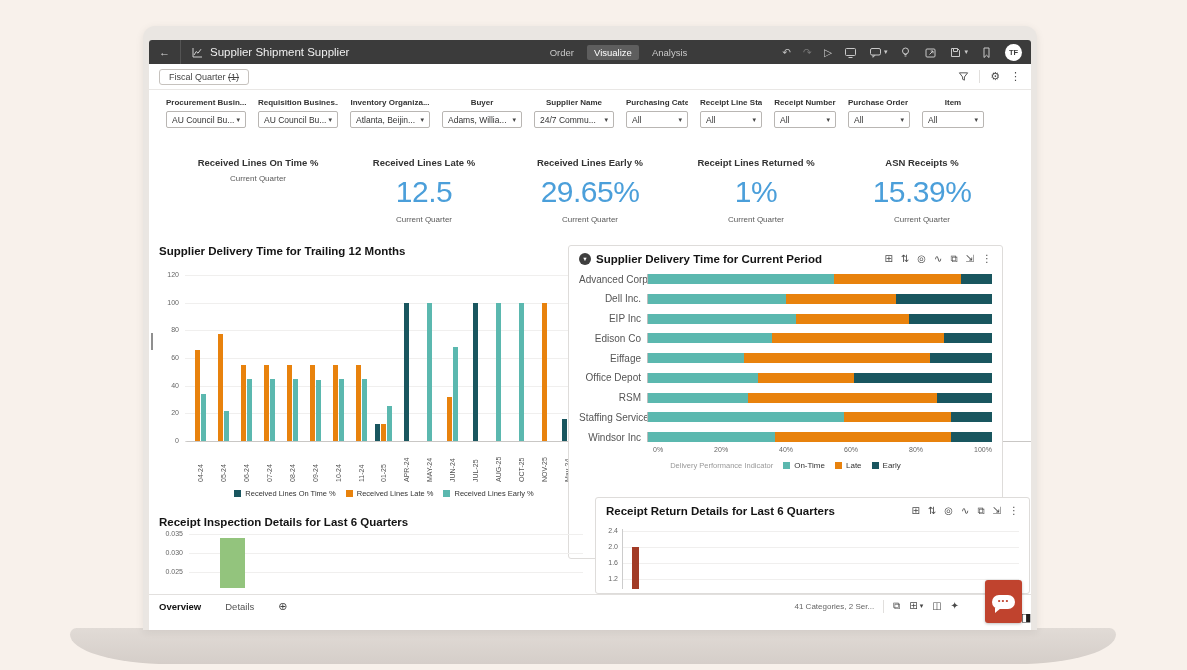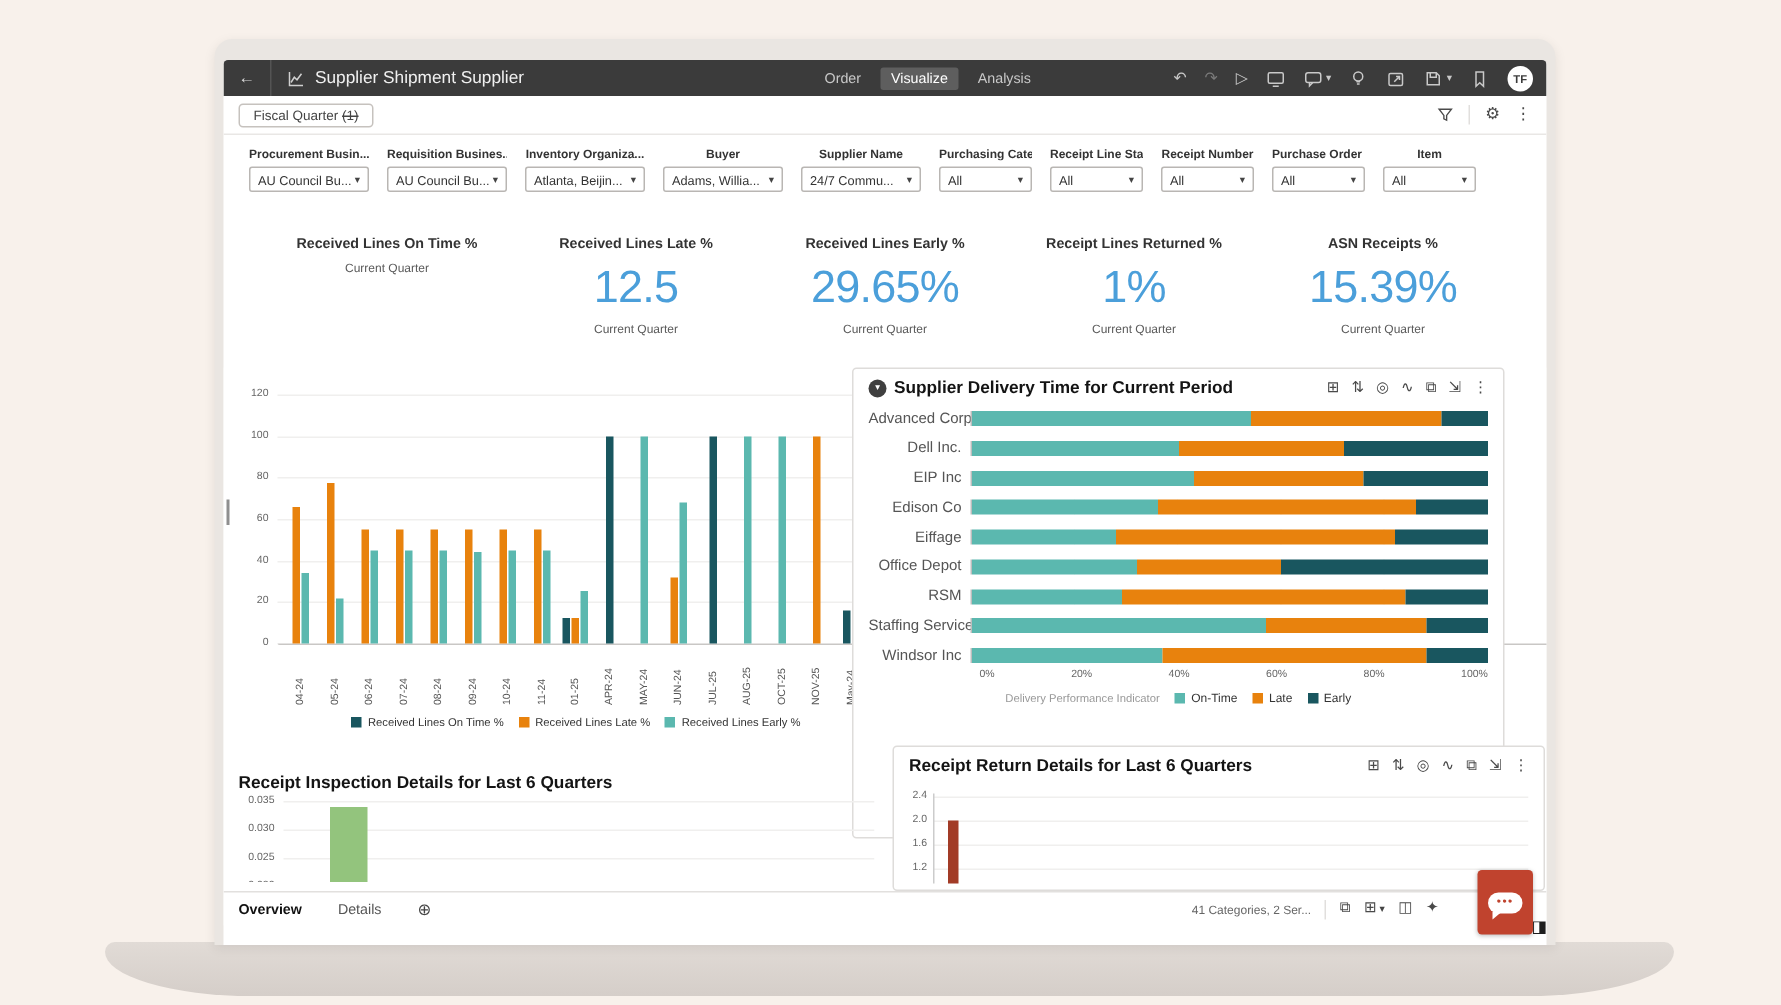--- a/index.html
+++ b/index.html
@@ -308,20 +308,21 @@
           <div class="kpi-label">ASN Receipts %</div>
           <div class="kpi-value">15.39%</div>
           <div class="kpi-caption">Current Quarter</div>
         </div>
       </div>
 
   <div class="dash">
     <div class="scroll-ind"></div>
 
     <div class="panel-lt">
+      <div class="chart-title">Supplier Delivery Time for Trailing 12 Months</div>
       <div class="lt-plot" id="lt-plot">
             <div class="hgrid" style="top: 0%;"></div>
             <div class="ytick" style="top: calc(0% - 4px);">120</div>
             <div class="hgrid" style="top: 16.6667%;"></div>
             <div class="ytick" style="top: calc(16.6667% - 4px);">100</div>
             <div class="hgrid" style="top: 33.3333%;"></div>
             <div class="ytick" style="top: calc(33.3333% - 4px);">80</div>
             <div class="hgrid" style="top: 50%;"></div>
             <div class="ytick" style="top: calc(50% - 4px);">60</div>
             <div class="hgrid" style="top: 66.6667%;"></div>

